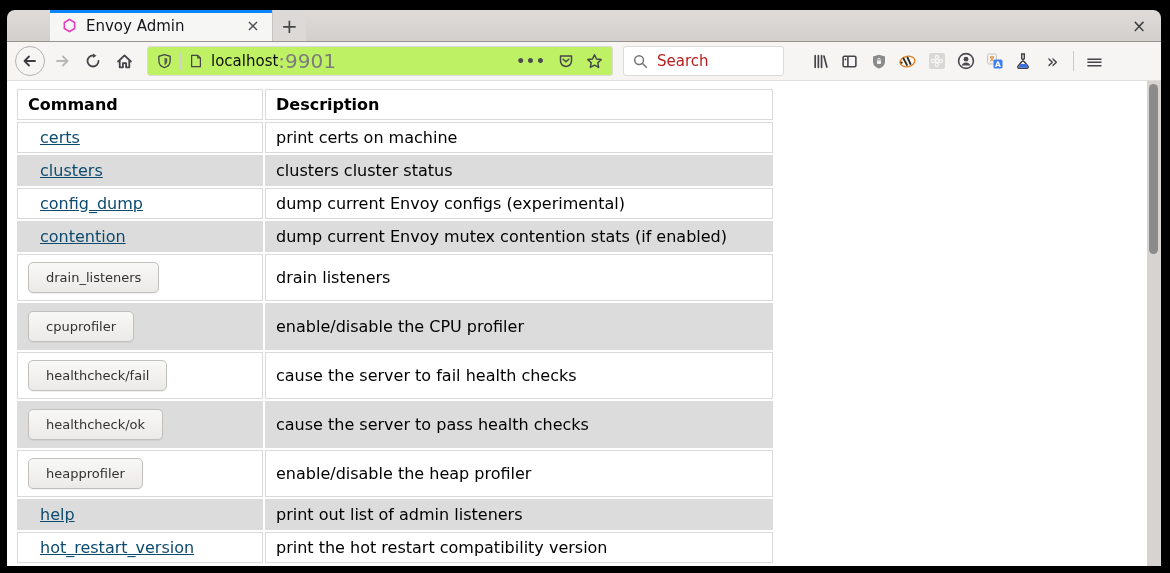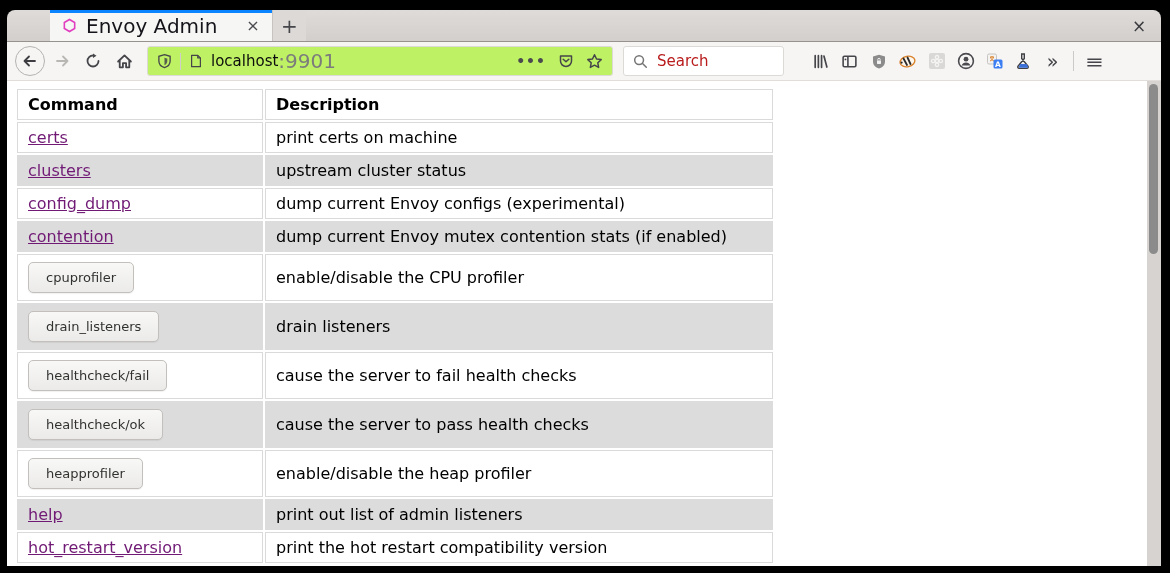--- a/index.html
+++ b/index.html
@@ -10,21 +10,21 @@
             display:flex; flex-direction:column; border-radius:8px 8px 0 0; overflow:hidden; }
 
   
   .tabbar { height:32px; flex:0 0 32px; background:linear-gradient(#dedbd9,#d2cfcd);
             border-bottom:1px solid #96938f; display:flex; align-items:stretch; }
   .pretab { width:43px; }
   .tab { width:222px; background:#f6f6f5; position:relative; display:flex; align-items:center;
          padding:0 8px 0 12px; cursor:default; }
   .tab::before { content:""; position:absolute; top:0; left:0; right:0; height:3px; background:#0a84ff; }
   .favicon { width:15px; height:15px; flex:0 0 15px; }
-  .tab-title { flex:1; font-size:20px; color:#15141a; margin-left:9px; white-space:nowrap; overflow:hidden; }
+  .tab-title { flex:1; font-size:15px; color:#15141a; margin-left:9px; white-space:nowrap; overflow:hidden; }
   .tab-close { width:22px; height:22px; display:flex; align-items:center; justify-content:center;
                font-size:16px; color:#4a4a4f; border-radius:3px; }
   .newtab { width:34px; display:flex; align-items:center; justify-content:center;
             background:#dcd9d7; border-left:1px solid #c6c3c1; font-size:20px; color:#45454a; }
   .tab-spacer { flex:1; }
   .win-close { width:44px; display:flex; align-items:center; justify-content:center;
                font-size:17px; color:#3c3c40; }
 
   
   .navbar { height:39px; flex:0 0 39px; background:#f6f5f4; border-bottom:1px solid #e0ddda;
@@ -56,21 +56,21 @@
   .scroll-thumb { position:absolute; top:3px; left:2px; width:9px; height:170px;
                   background:#8b8b8b; border-radius:5px; }
 
   .home-table { border-collapse:separate; border-spacing:2px; margin:6px 0 0 8px;
                 width:760px; font-size:16px; color:#000; table-layout:fixed; }
   .home-table th, .home-table td { border:1px solid #dadada; padding:5px 10px;
                                    text-align:left; vertical-align:middle; }
   .home-table th { font-weight:bold; }
   th.cmd-col { width:246px; }
   tbody tr:nth-child(even) td { background:#dcdcdc; border-color:#dcdcdc; }
-  .cmd-link { color:#701a75; text-decoration:underline; }
+  .cmd-link { color:#0c4a6e; text-decoration:underline;margin-left:12px; }
   .home-form { margin:0; display:inline-block; }
   .cmd-button { font-family:"DejaVu Sans","Liberation Sans",sans-serif; font-size:13px; color:#32322f;
                 background:linear-gradient(#f8f8f7,#ebeae8); border:1px solid #c2bfbc; border-radius:5px;
                 padding:7px 17px; margin:2px 0; box-shadow:0 1px 1px rgba(0,0,0,.06); cursor:pointer; }
   svg { display:block; }
 </style>
 </head>
 <body>
 
 <div class="window">
@@ -227,39 +227,39 @@
           <th>Description</th>
         </tr>
       </thead>
       <tbody id="command-tbody">
           <tr>
             <td><a href="#" class="cmd-link">certs</a></td>
             <td>print certs on machine</td>
           </tr>
           <tr>
             <td><a href="#" class="cmd-link">clusters</a></td>
-            <td>upstream cluster status</td>
+            <td>clusters cluster status</td>
           </tr>
           <tr>
             <td><a href="#" class="cmd-link">config_dump</a></td>
             <td>dump current Envoy configs (experimental)</td>
           </tr>
           <tr>
             <td><a href="#" class="cmd-link">contention</a></td>
             <td>dump current Envoy mutex contention stats (if enabled)</td>
           </tr>
           <tr>
+            <td><form class="home-form"><button type="button" class="cmd-button">drain_listeners</button></form></td>
+            <td>drain listeners</td>
+          </tr>
+          <tr>
             <td><form class="home-form"><button type="button" class="cmd-button">cpuprofiler</button></form></td>
             <td>enable/disable the CPU profiler</td>
           </tr>
           <tr>
-            <td><form class="home-form"><button type="button" class="cmd-button">drain_listeners</button></form></td>
-            <td>drain listeners</td>
-          </tr>
-          <tr>
             <td><form class="home-form"><button type="button" class="cmd-button">healthcheck/fail</button></form></td>
             <td>cause the server to fail health checks</td>
           </tr>
           <tr>
             <td><form class="home-form"><button type="button" class="cmd-button">healthcheck/ok</button></form></td>
             <td>cause the server to pass health checks</td>
           </tr>
           <tr>
             <td><form class="home-form"><button type="button" class="cmd-button">heapprofiler</button></form></td>
             <td>enable/disable the heap profiler</td>

